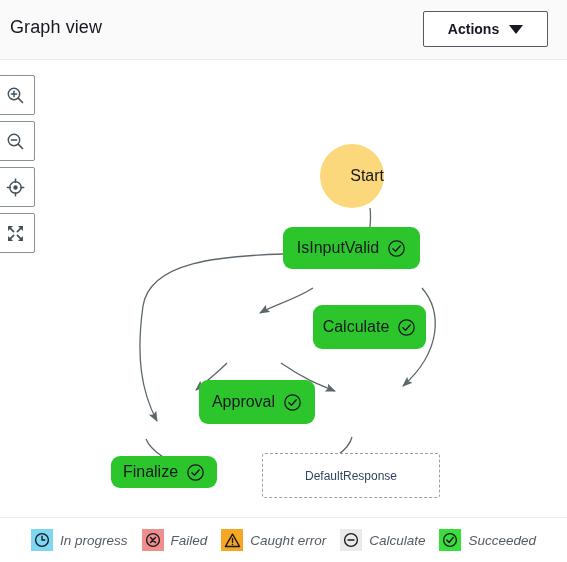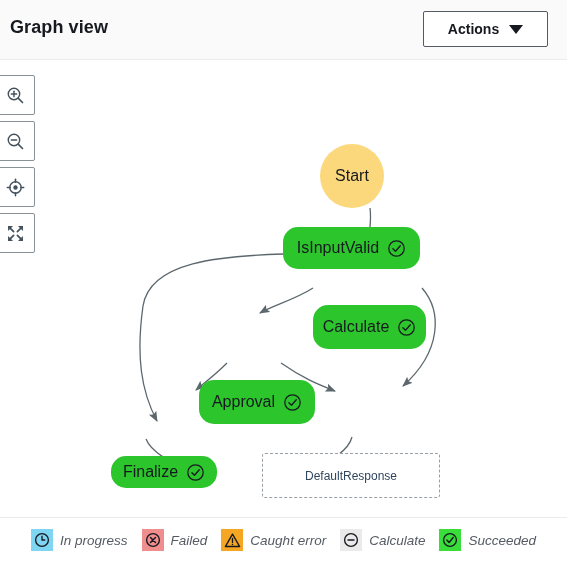--- a/index.html
+++ b/index.html
@@ -27,21 +27,21 @@
     height: 60px;
     background: #fafafa;
     border-bottom: 1px solid #eaeded;
     box-sizing: border-box;
   }
   .header-title {
     position: absolute;
     left: 10px;
     top: 17px;
     font-size: 18px;
-    font-weight: bold;
+    font-weight: normal;
     color: #16191f;
     letter-spacing: 0.1px;
   }
   .actions-btn {
     position: absolute;
     right: 19px;
     top: 11px;
     width: 125px;
     height: 36px;
     background: #ffffff;
@@ -114,32 +114,33 @@
     position: absolute;
     box-sizing: border-box;
     display: flex;
     align-items: center;
     justify-content: center;
     z-index: 3;
     cursor: pointer;
   }
   .node-task {
     background: #2cc62c;
-    border-radius: 15px;
+    border-radius: 9px;
     padding: 0 14px;
     gap: 8px;
   }
   .node-task .node-label {
     font-size: 16px;
     color: #16191f;
     white-space: nowrap;
   }
   .node-terminal {
     background: #fbd87b;
     border-radius: 50%;
+    justify-content: flex-end;
   }
   .node-terminal .node-label {
     font-size: 16px;
     color: #16191f;
   }
   .node-default {
     background: #ffffff;
     border: 1.5px dashed #9aa1a6;
     border-radius: 3px;
   }

